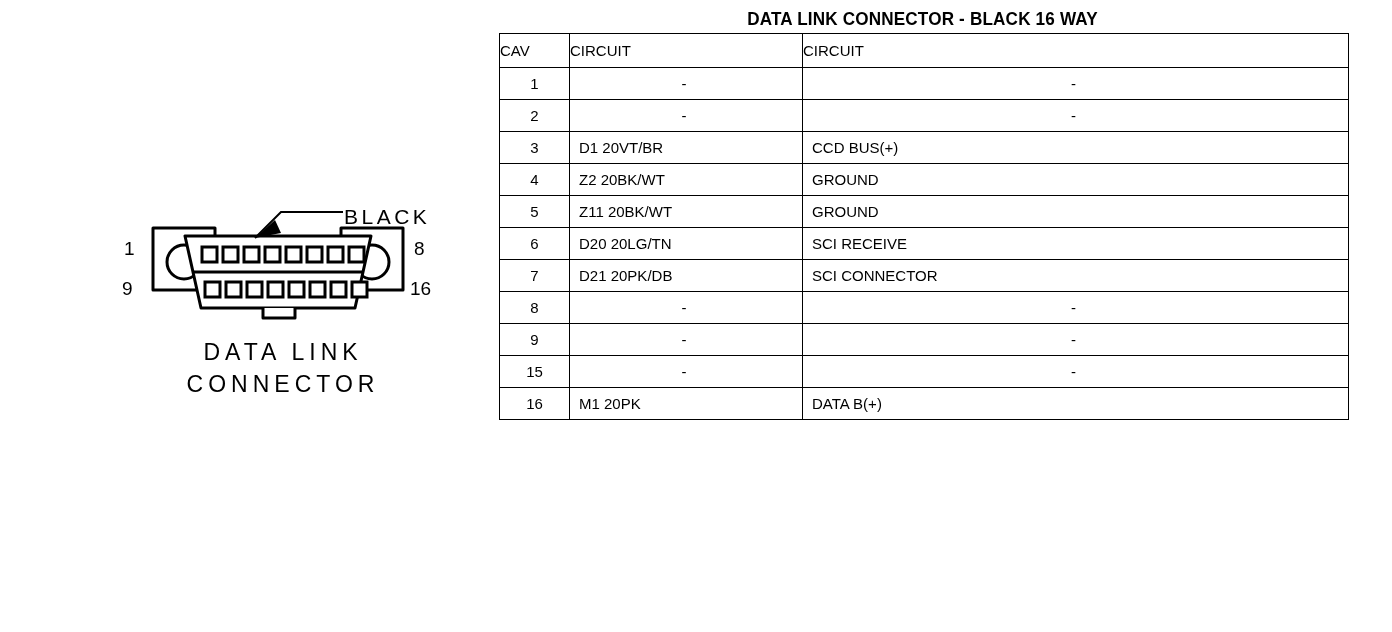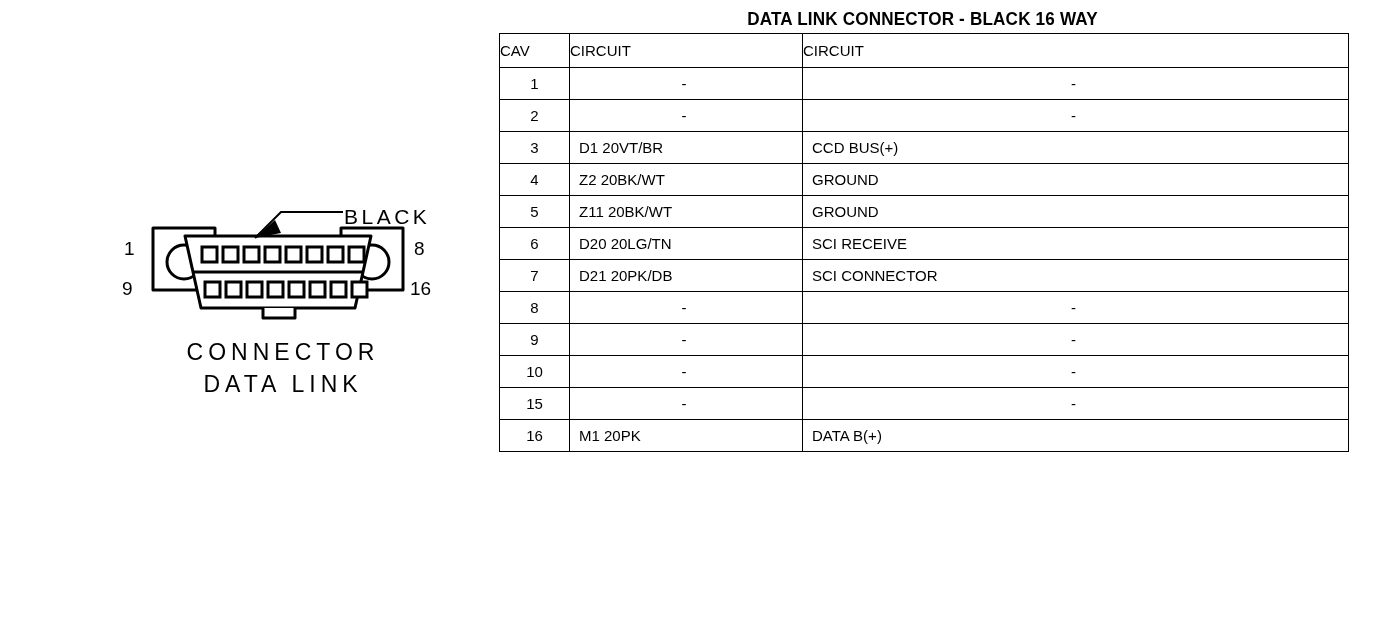--- a/index.html
+++ b/index.html
@@ -167,22 +167,22 @@
   </svg>
 
   <div class="black-label">BLACK</div>
 
   <div class="pin-num" id="pin-label-1">1</div>
   <div class="pin-num" id="pin-label-9">9</div>
   <div class="pin-num" id="pin-label-8">8</div>
   <div class="pin-num" id="pin-label-16">16</div>
 
   <div id="connector-caption">
+    <div>DATA LINK</div>
     <div>CONNECTOR</div>
-    <div>DATA LINK</div>
   </div>
 </div>
 
 <div id="table-title">DATA LINK CONNECTOR - BLACK 16 WAY</div>
 
 <table id="pinout-table">
   <thead>
     <tr>
       <th class="col-cav">CAV</th>
       <th class="col-circ">CIRCUIT</th>
@@ -265,29 +265,20 @@
       <tr>
         <td class="col-cav">9</td>
         <td class="col-circ">
           <span class="cell-dash">-</span>
         </td>
         <td class="col-func">
           <span class="cell-dash">-</span>
         </td>
       </tr>
       <tr>
-        <td class="col-cav">10</td>
-        <td class="col-circ">
-          <span class="cell-dash">-</span>
-        </td>
-        <td class="col-func">
-          <span class="cell-dash">-</span>
-        </td>
-      </tr>
-      <tr>
         <td class="col-cav">15</td>
         <td class="col-circ">
           <span class="cell-dash">-</span>
         </td>
         <td class="col-func">
           <span class="cell-dash">-</span>
         </td>
       </tr>
       <tr>
         <td class="col-cav">16</td>

